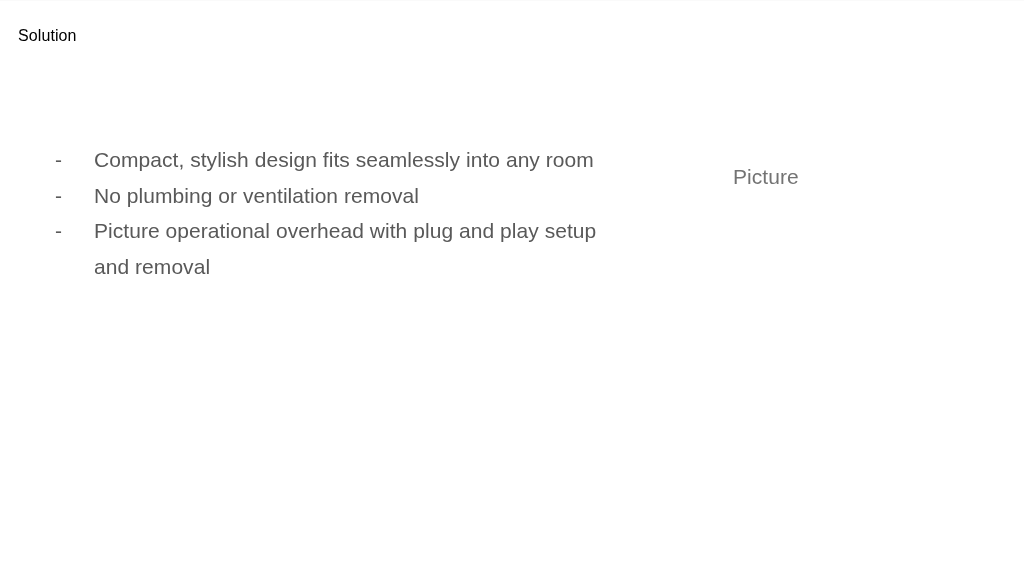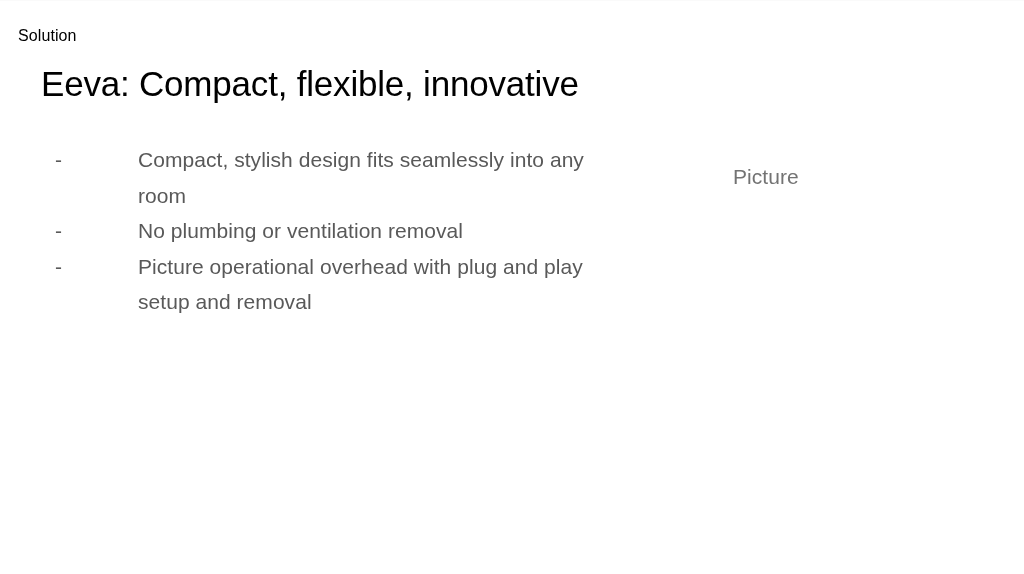--- a/index.html
+++ b/index.html
@@ -79,21 +79,20 @@
     left: 1px;
     top: 0;
     width: 20px;
     font-size: 21px;
     line-height: 35.5px;
     color: #595959;
   }
 
   .bullet-text {
     display: block;
-    margin-left: 44px;
   }
 
   .picture-placeholder {
     position: absolute;
     left: 733px;
     top: 163px;
     font-size: 21px;
     line-height: 28px;
     color: #737373;
     font-weight: 400;
@@ -113,21 +112,20 @@
 <body>
 
 <div class="slide">
 
   <div class="top-hairline"></div>
 
   <div class="content-area">
 
     <div class="eyebrow">Solution</div>
 
-    <div class="slide-title">Eeva: Compact, flexible, innovative</div>
 
     <ul class="bullet-list">
 
       <li class="bullet-item">
         <span class="bullet-marker">-</span>
         <span class="bullet-text">Compact, stylish design fits seamlessly into any room</span>
       </li>
 
       <li class="bullet-item">
         <span class="bullet-marker">-</span>

